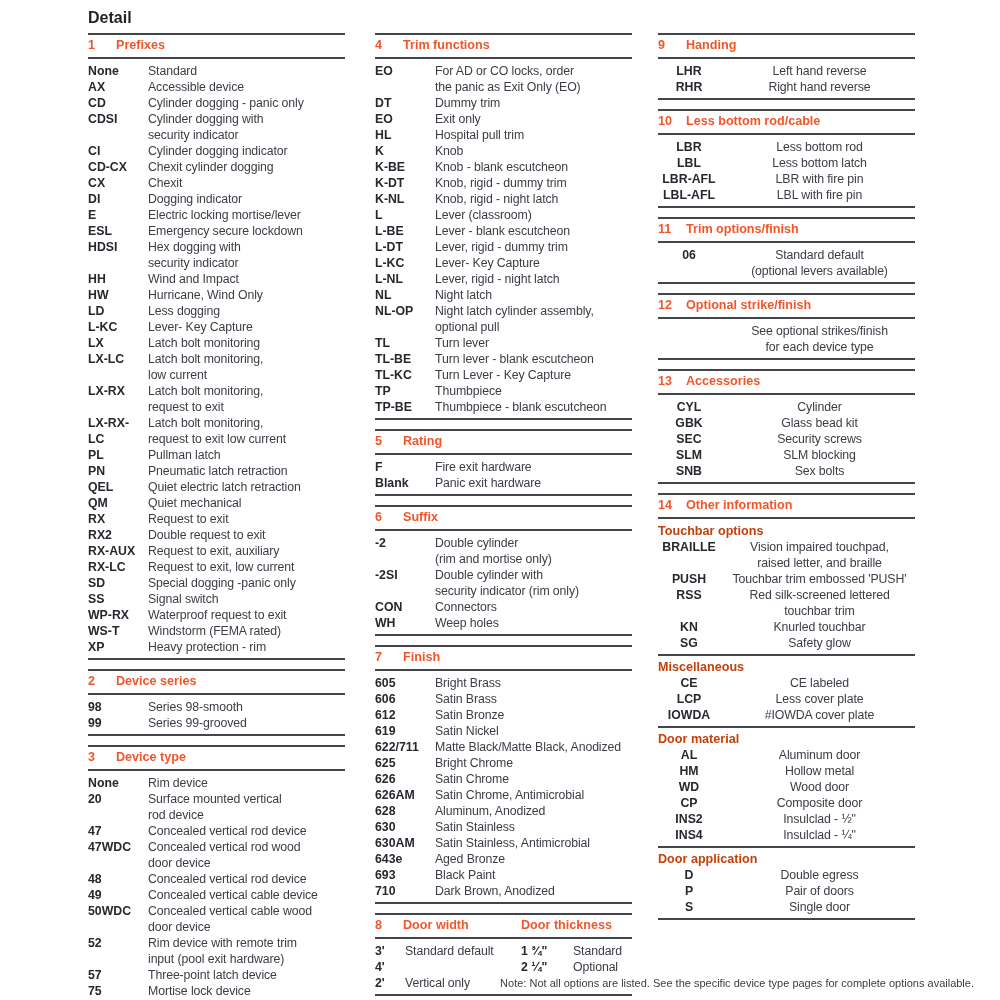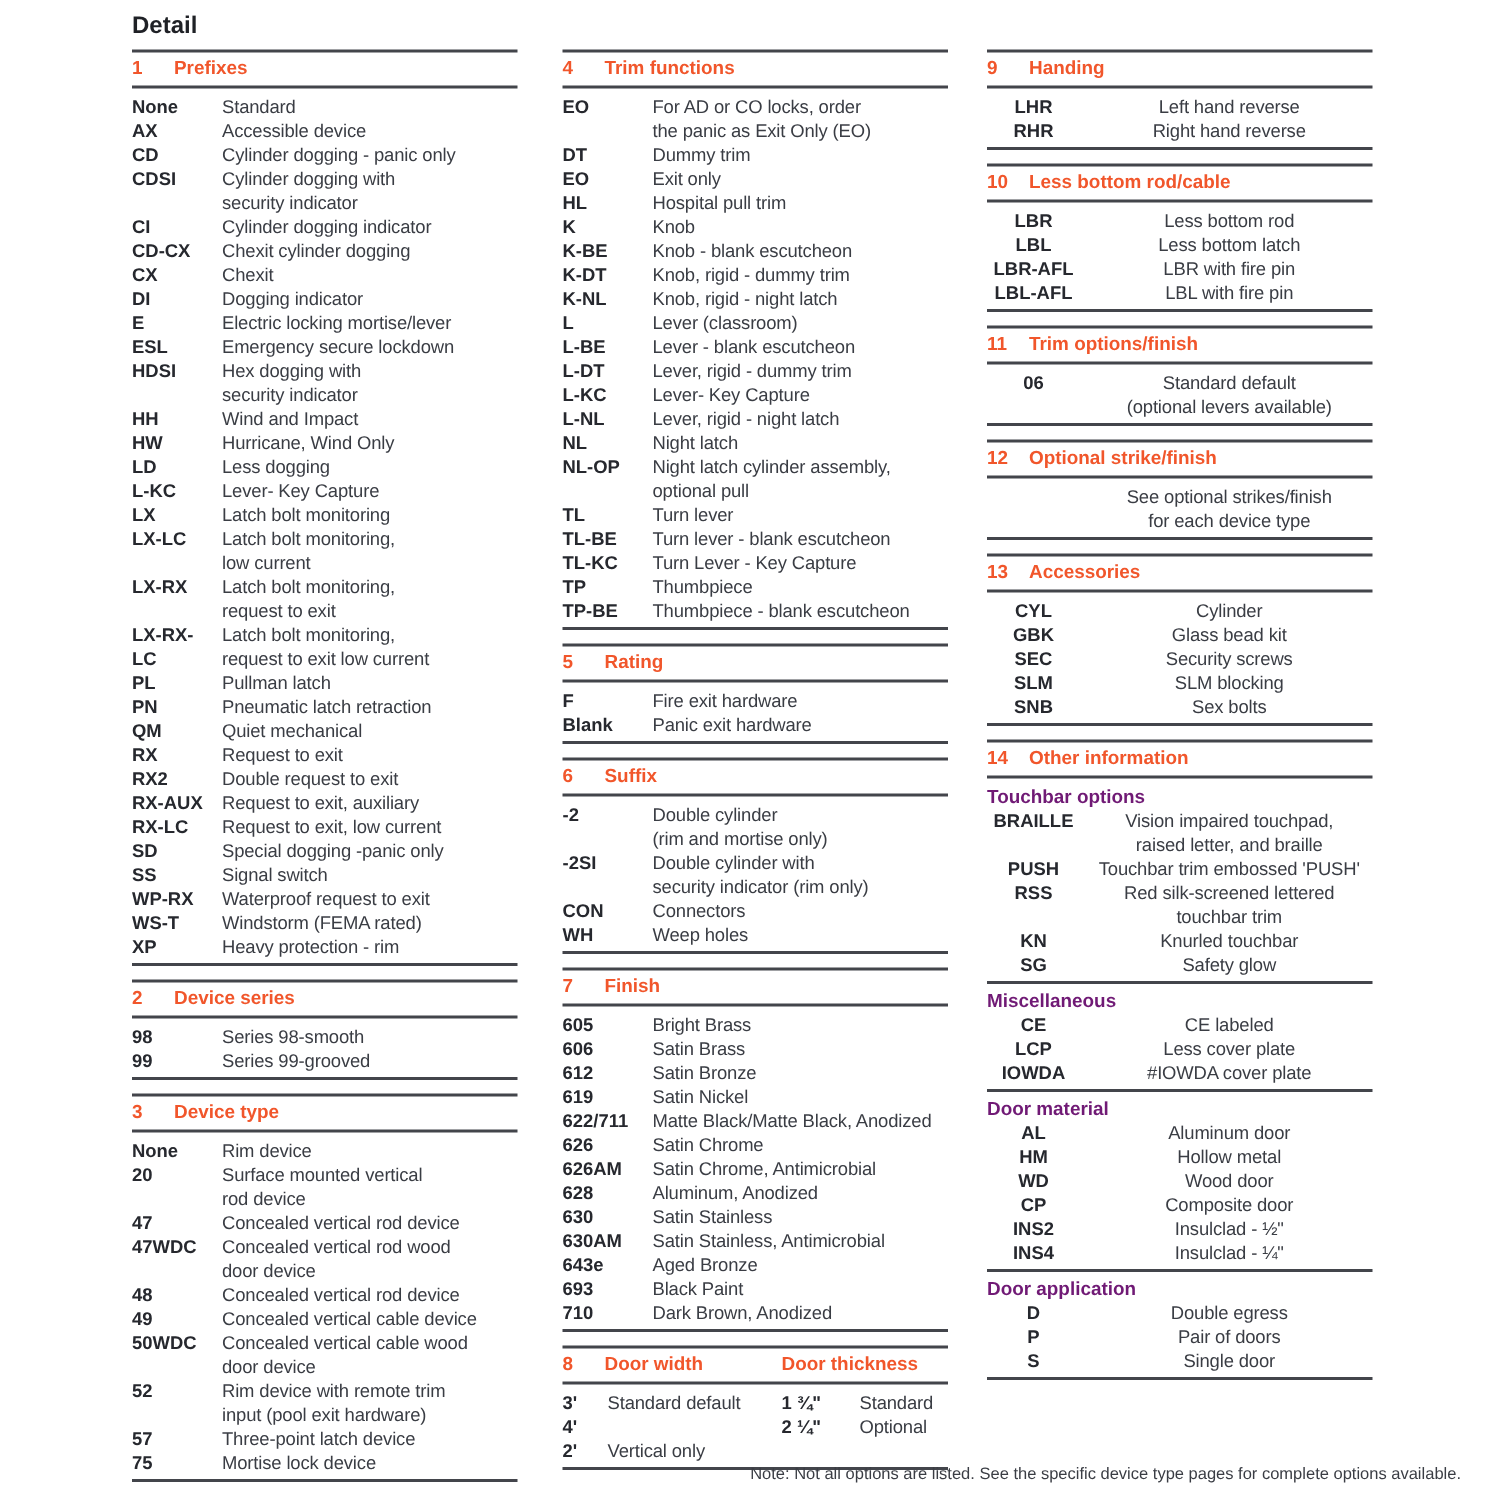--- a/index.html
+++ b/index.html
@@ -12,21 +12,21 @@
   .sec-h{display:flex;border-top:2px solid #43454B;border-bottom:2px solid #43454B;
          padding:3px 0 4px 0;color:#F1562B;font-weight:bold;font-size:12.6px;line-height:15px;}
   .sec-h .num{width:28px;flex:none;}
   .sec-h.dual{display:grid;grid-template-columns:28px 118px 1fr;}
   .rows{padding-top:4px;}
   .row{display:grid;grid-template-columns:60px 1fr;font-size:12.3px;line-height:16px;}
   .col-3 .row{grid-template-columns:66px 1fr;text-align:center;}
   .row4{display:grid;grid-template-columns:30px 116px 52px 1fr;font-size:12.3px;line-height:16px;}
   .c{font-weight:bold;white-space:pre-line;color:#26282E;padding-right:4px;}
   .d{white-space:pre-line;letter-spacing:-0.1px;}
-  .sub{font-weight:bold;font-size:12.6px;line-height:16px;color:#701a75;}
+  .sub{font-weight:bold;font-size:12.6px;line-height:16px;color:#c2410c;}
   .sub.ruled{border-top:2px solid #43454B;margin-top:3px;padding-top:3px;}
   .note{position:absolute;top:977px;right:65px;font-size:11px;color:#3A3D44;}
 </style>
 </head>
 <body>
 
 <div class="page">
   <div class="doc-title">Detail</div>
   <div class="col col-1">
       <section class="section">
@@ -119,20 +119,24 @@
           </div>
           <div class="row">
             <span class="c">PL</span>
             <span class="d">Pullman latch</span>
           </div>
           <div class="row">
             <span class="c">PN</span>
             <span class="d">Pneumatic latch retraction</span>
           </div>
           <div class="row">
+            <span class="c">QEL</span>
+            <span class="d">Quiet electric latch retraction</span>
+          </div>
+          <div class="row">
             <span class="c">QM</span>
             <span class="d">Quiet mechanical</span>
           </div>
           <div class="row">
             <span class="c">RX</span>
             <span class="d">Request to exit</span>
           </div>
           <div class="row">
             <span class="c">RX2</span>
             <span class="d">Double request to exit</span>
@@ -387,20 +391,24 @@
             <span class="c">612</span>
             <span class="d">Satin Bronze</span>
           </div>
           <div class="row">
             <span class="c">619</span>
             <span class="d">Satin Nickel</span>
           </div>
           <div class="row">
             <span class="c">622/711</span>
             <span class="d">Matte Black/Matte Black, Anodized</span>
+          </div>
+          <div class="row">
+            <span class="c">625</span>
+            <span class="d">Bright Chrome</span>
           </div>
           <div class="row">
             <span class="c">626</span>
             <span class="d">Satin Chrome</span>
           </div>
           <div class="row">
             <span class="c">626AM</span>
             <span class="d">Satin Chrome, Antimicrobial</span>
           </div>
           <div class="row">

